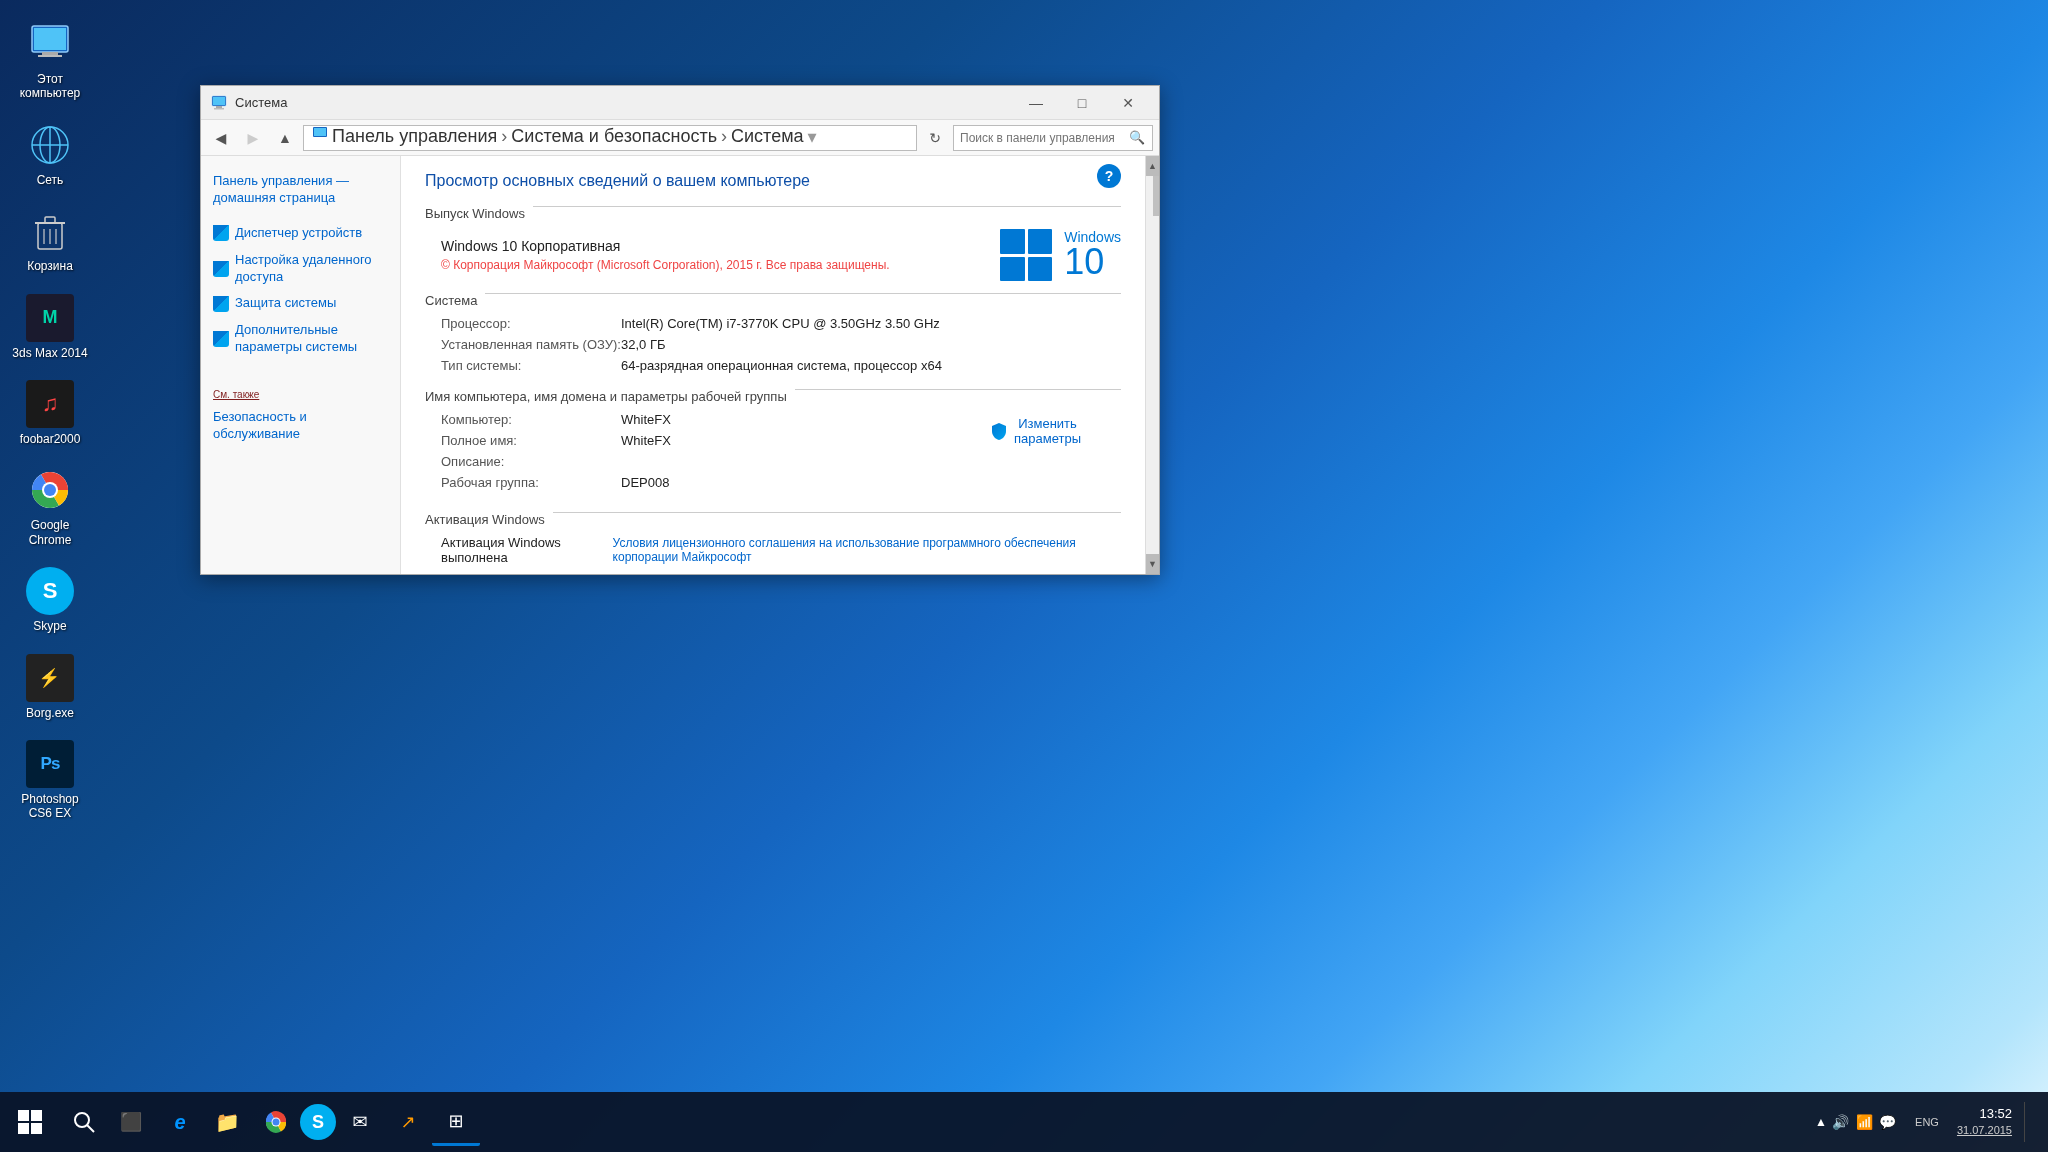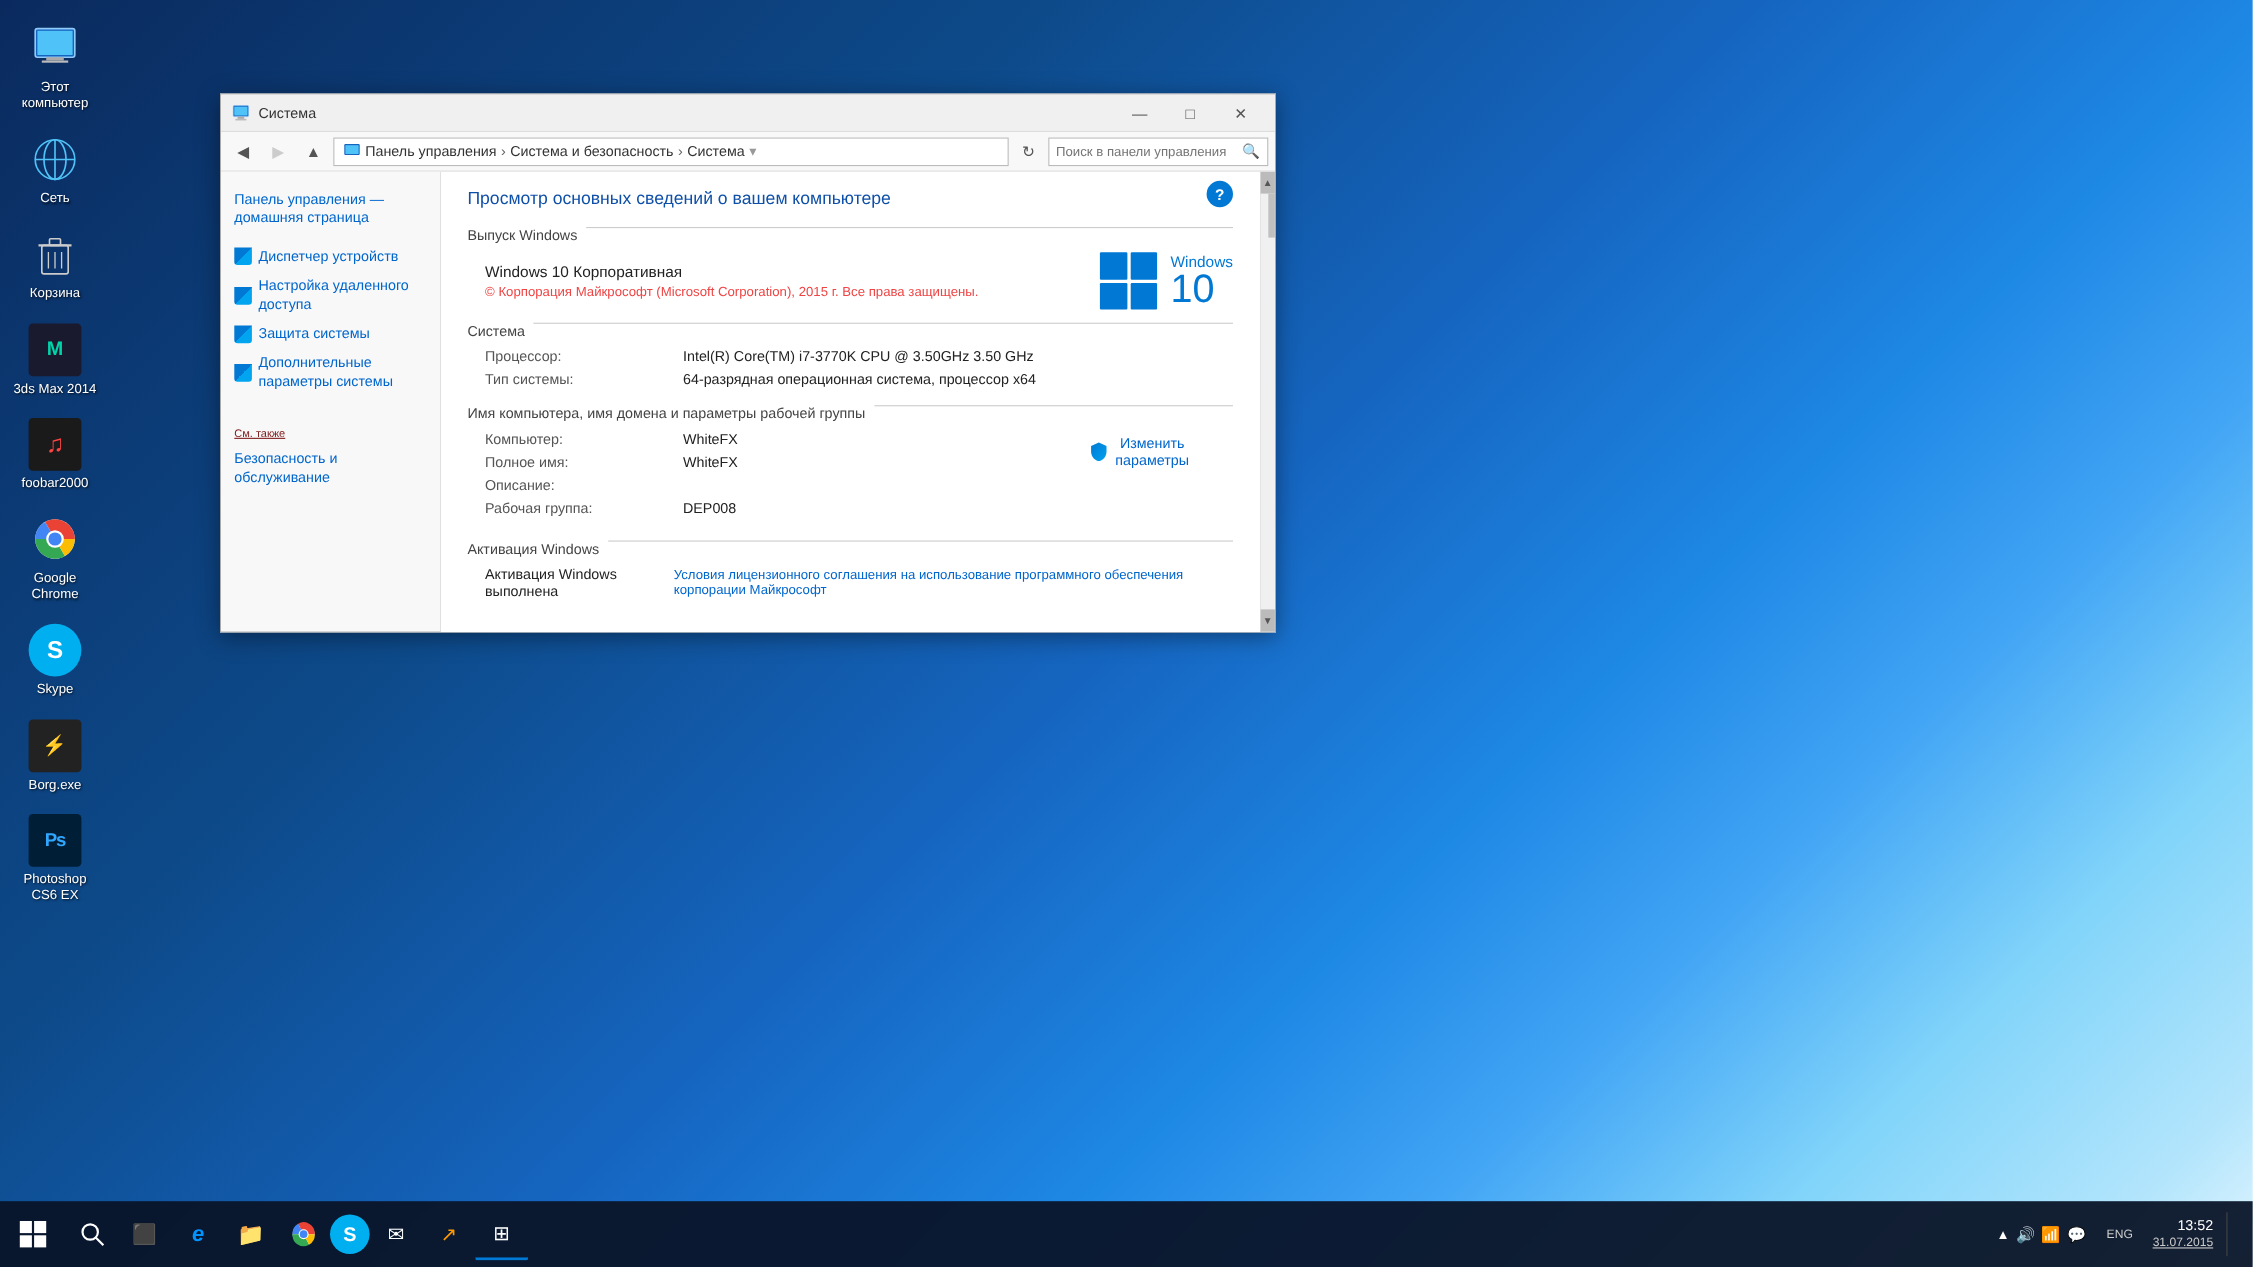--- a/index.html
+++ b/index.html
@@ -200,23 +200,22 @@
       font-size: 14px;
     }
     .addr-nav-btn.disabled { color: #ccc; cursor: default; }
 
     .address-path {
       flex: 1;
       height: 26px;
       background: white;
       border: 1px solid #bbb;
       display: flex;
-      align-items: center;
       padding: 0 8px;
-      font-size: 13px;
+      font-size: 18px;
       color: #333;
     }
 
     .addr-path-part {
       color: #333;
     }
 
     .addr-path-sep {
       margin: 0 4px;
       color: #666;
@@ -626,20 +625,24 @@
 
         <div class="section-header">
           <span class="section-label">Система</span>
           <div class="section-line"></div>
         </div>
 
         <div class="info-grid">
           <div class="info-row">
             <span class="info-label">Процессор:</span>
             <span class="info-value">Intel(R) Core(TM) i7-3770K CPU @ 3.50GHz   3.50 GHz</span>
+          </div>
+          <div class="info-row">
+            <span class="info-label">Установленная память (ОЗУ):</span>
+            <span class="info-value">32,0 ГБ</span>
           </div>
           <div class="info-row">
             <span class="info-label">Тип системы:</span>
             <span class="info-value">64-разрядная операционная система, процессор x64</span>
           </div>
         </div>
 
         <div class="section-header">
           <span class="section-label">Имя компьютера, имя домена и параметры рабочей группы</span>
           <div class="section-line"></div>

